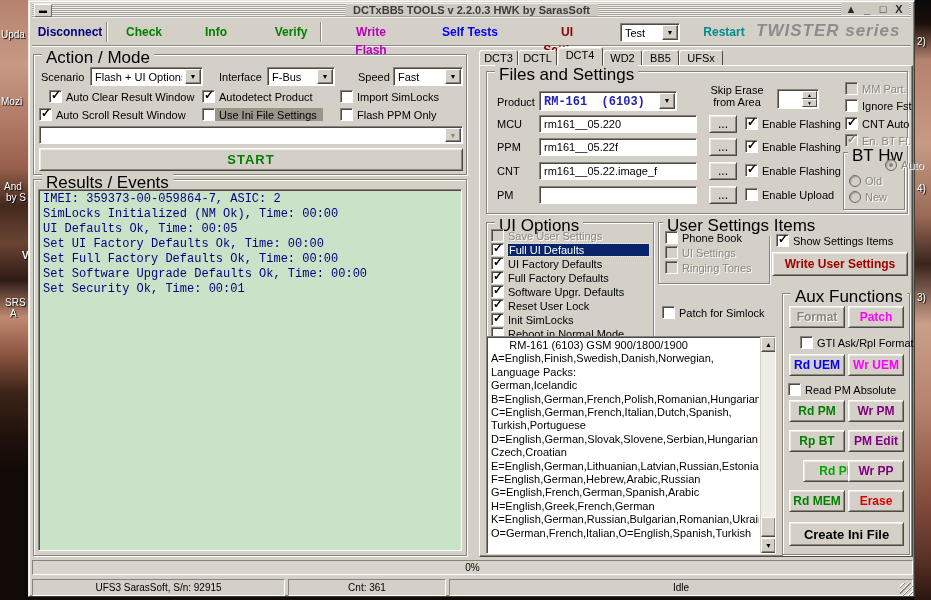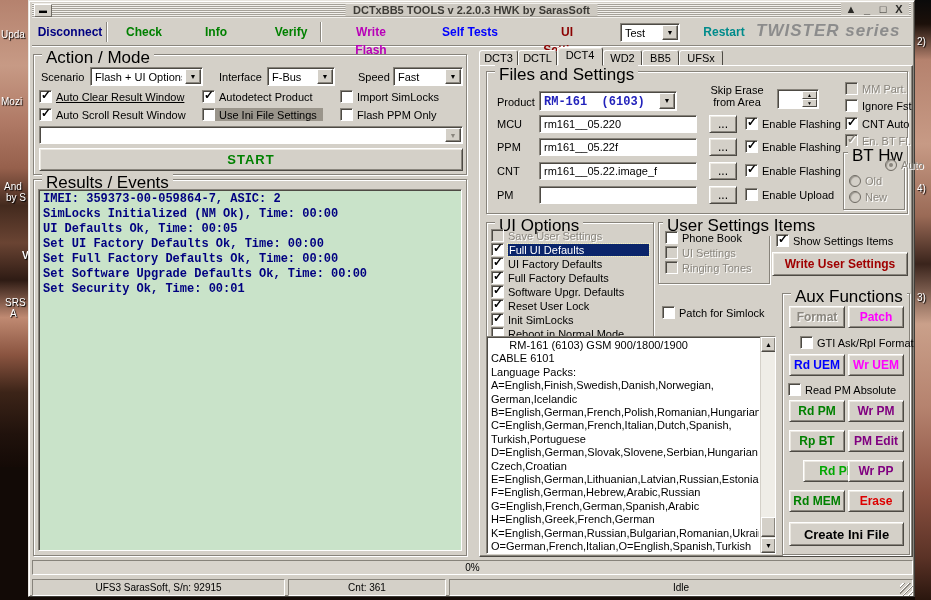--- a/index.html
+++ b/index.html
@@ -89,21 +89,21 @@
     border-color:#fff #4d4a44 transparent #fff; border-radius:3px 3px 0 0; text-align:center;
     font-size:11px; line-height:15px; z-index:2; }
   .tab.active { top:46px; height:19px; z-index:4; box-shadow:inset 1px 1px 0 #ece9e2; }
   #tabpage { position:absolute; left:450px; top:64px; width:434px; height:492px; background:#d4d0c8;
     border:1px solid; border-color:#fff #4d4a44 #4d4a44 #fff; box-shadow:inset -1px -1px 0 #8a867e; z-index:3; }
 
   
   #results-list { position:absolute; left:4px; top:9px; width:424px; height:362px;
     background:#c9e3c9; border:1px solid; border-color:#87837b #fff #fff #87837b;
     box-shadow:inset 1px 1px 0 #4d4a44; padding:2px 4px; overflow:hidden; }
-  .rline { font-family:"Liberation Mono","DejaVu Sans Mono",monospace; font-size:12px; font-weight:bold;
+  .rline { font-family:"Liberation Mono","DejaVu Sans Mono",monospace; font-size:12px; font-weight:normal;
     color:#000080; line-height:15px; white-space:pre; }
 
   
   #info-list { position:absolute; left:6px; top:270px; width:290px; height:218px; background:#fff;
     border:1px solid; border-color:#87837b #fff #fff #87837b; box-shadow:inset 1px 1px 0 #4d4a44; overflow:hidden; }
   #info-lines { position:absolute; left:1px; top:1px; right:16px; bottom:1px; padding:1px 3px; overflow:hidden; }
   .il { font-size:11px; line-height:13.4px; white-space:pre; }
   .vsb { position:absolute; right:0; top:0; width:15px; bottom:0; background:#efede7; border-left:1px solid #d4d0c8; }
   .sb-btn { position:absolute; left:0; width:15px; height:15px; background:#d4d0c8; border:1px solid;
     border-color:#fff #4d4a44 #4d4a44 #fff; box-shadow:inset -1px -1px 0 #8a867e;
@@ -183,21 +183,21 @@
     <div class="combo" style="left:233px; top:12px; width:68px; height:19px;">
       <span class="val">F-Bus</span>
       <span class="drop">▼</span>
     </div>
     <span class="fieldlbl" style="left:324px; top:16px;">Speed</span>
     <div class="combo" style="left:359px; top:12px; width:70px; height:19px;">
       <span class="val">Fast</span>
       <span class="drop">▼</span>
     </div>
 
-    <label class="cb" style="left:5px; top:35px;text-decoration:underline;" data-checked="true">
+    <label class="cb" style="left:15px; top:35px;" data-checked="true">
       <span class="box"></span>
         <span class="cbl">Auto Clear Result Window</span>
       </label>
     <label class="cb" style="left:5px; top:53px;" data-checked="true">
       <span class="box"></span>
         <span class="cbl">Auto Scroll Result Window</span>
       </label>
     <label class="cb" style="left:168px; top:35px;" data-checked="true">
       <span class="box"></span>
         <span class="cbl">Autodetect Product</span>
@@ -384,23 +384,22 @@
     <div class="pbtn btn3d" style="left:292px; top:186px; width:136px; height:24px; color:#a00000;">Write User Settings</div>
 
     <label class="cb" style="left:182px; top:240px;" data-checked="false">
       <span class="box"></span>
         <span>Patch for Simlock</span>
       </label>
 
     <div id="info-list">
       <div id="info-lines">
         <div class="il">      RM-161 (6103) GSM 900/1800/1900</div>
-        <div class="il">CABLE 6101</div>
+        <div class="il">A=English,Finish,Swedish,Danish,Norwegian,</div>
         <div class="il">Language Packs:</div>
-        <div class="il">A=English,Finish,Swedish,Danish,Norwegian,</div>
         <div class="il">German,Icelandic</div>
         <div class="il">B=English,German,French,Polish,Romanian,Hungarian</div>
         <div class="il">C=English,German,French,Italian,Dutch,Spanish,</div>
         <div class="il">Turkish,Portuguese</div>
         <div class="il">D=English,German,Slovak,Slovene,Serbian,Hungarian,</div>
         <div class="il">Czech,Croatian</div>
         <div class="il">E=English,German,Lithuanian,Latvian,Russian,Estonian</div>
         <div class="il">F=English,German,Hebrew,Arabic,Russian</div>
         <div class="il">G=English,French,German,Spanish,Arabic</div>
         <div class="il">H=English,Greek,French,German</div>

